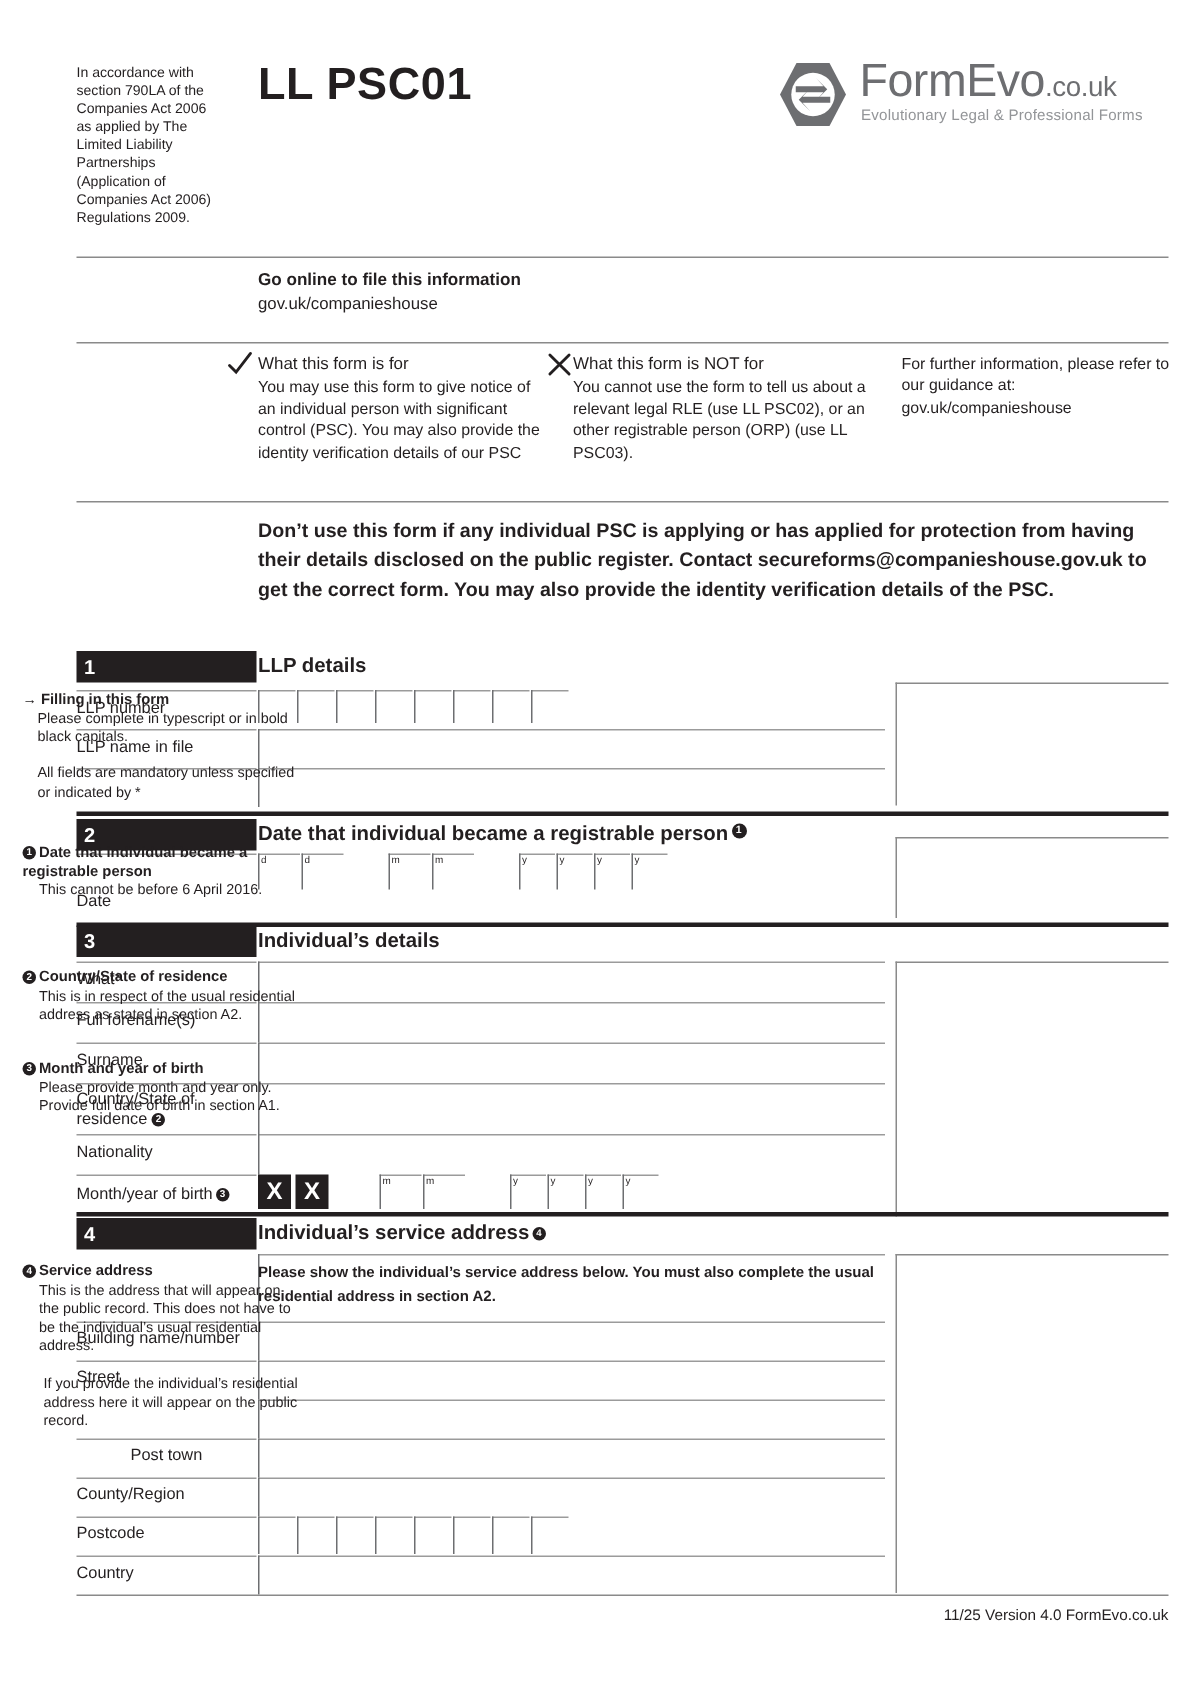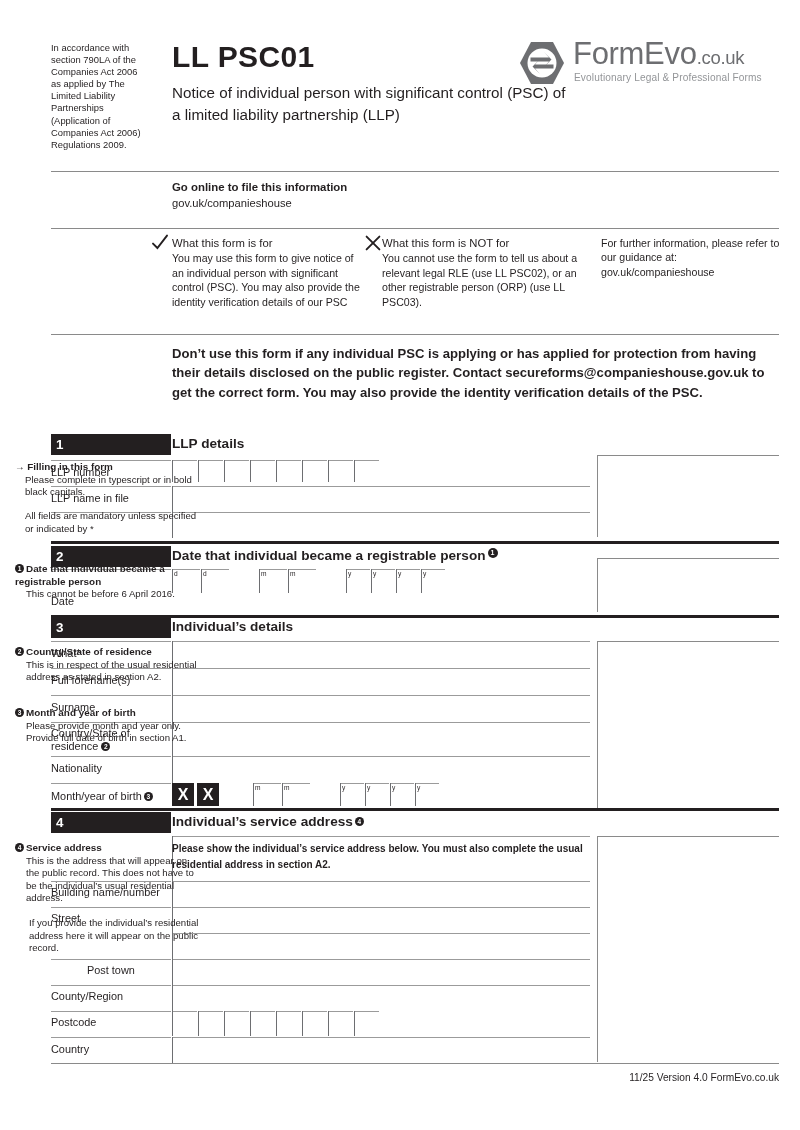--- a/index.html
+++ b/index.html
@@ -150,21 +150,20 @@
     font-size: 10.2px; color: #231f20;
   }
 </style>
 </head>
 <body>
 
 <div class="page">
 
   <div class="hdr-sidenote">In accordance with section 790LA of the Companies Act 2006 as applied by The Limited Liability Partnerships (Application of Companies Act 2006) Regulations 2009.</div>
   <div class="form-code">LL PSC01</div>
-  <div class="form-title">Notice of individual person with significant control (PSC) of a limited liability partnership (LLP)</div>
 
   <div class="logo-wrap">
     <div class="logo-mark">
       <svg width="48" height="46" viewBox="0 0 48 46">
         <polygon points="13,2 35,2 46,23 35,44 13,44 2,23" fill="#6d6e71"></polygon>
         <circle cx="24" cy="23" r="14.5" fill="#ffffff"></circle>
         <path d="M24 8.5 L24 37.5" stroke="#6d6e71" stroke-width="0"></path>
         <path d="M12.5 17.5 L31 17.5 L26 12 L33.5 19.5 L26 27 L31 21.5 L12.5 21.5 Z" fill="#6d6e71"></path>
         <path d="M35.5 28.5 L17 28.5 L22 34 L14.5 26.5 L22 19 L17 24.5 L35.5 24.5 Z" fill="#6d6e71"></path>
       </svg>

